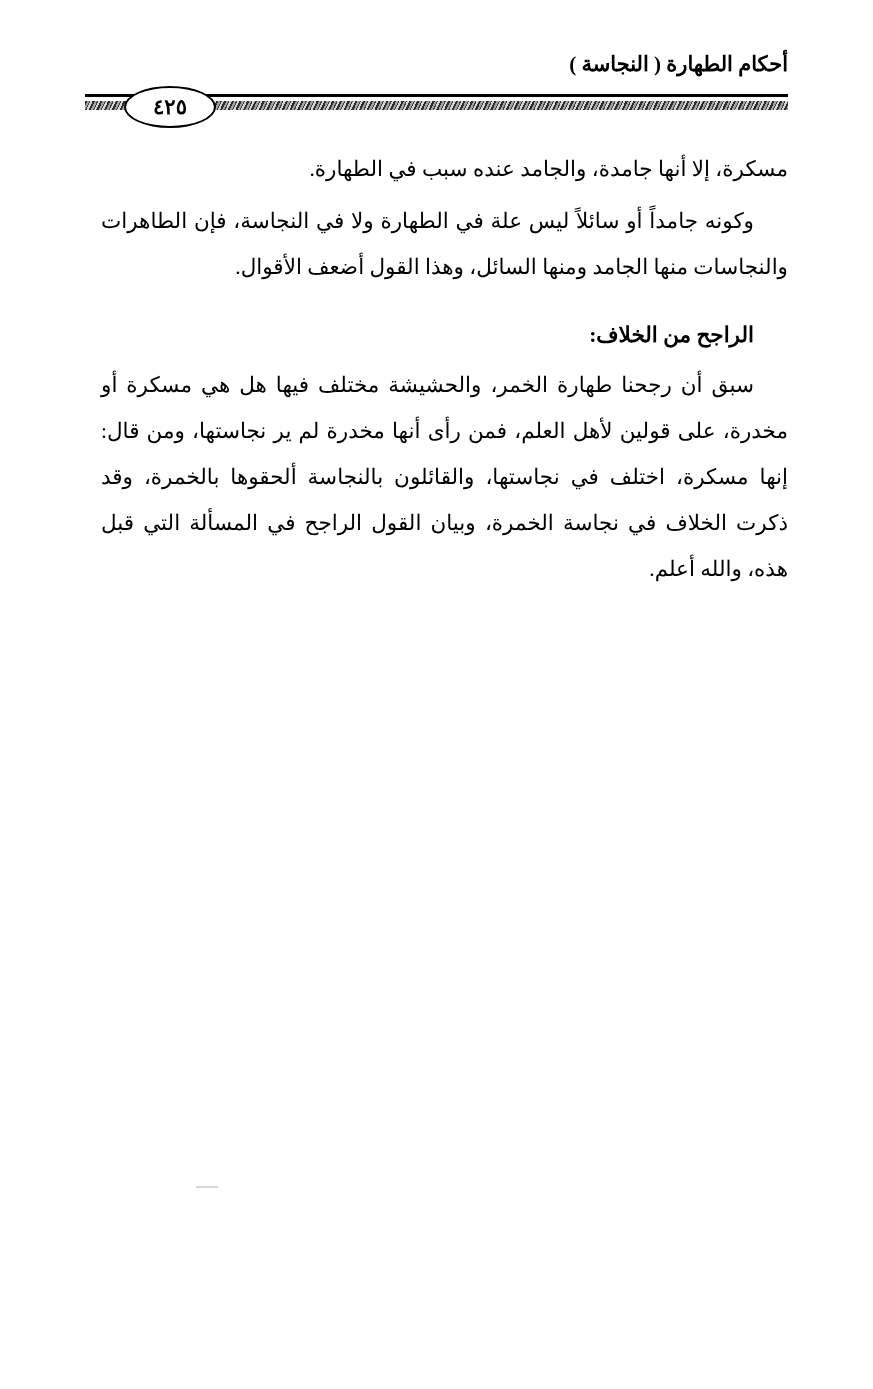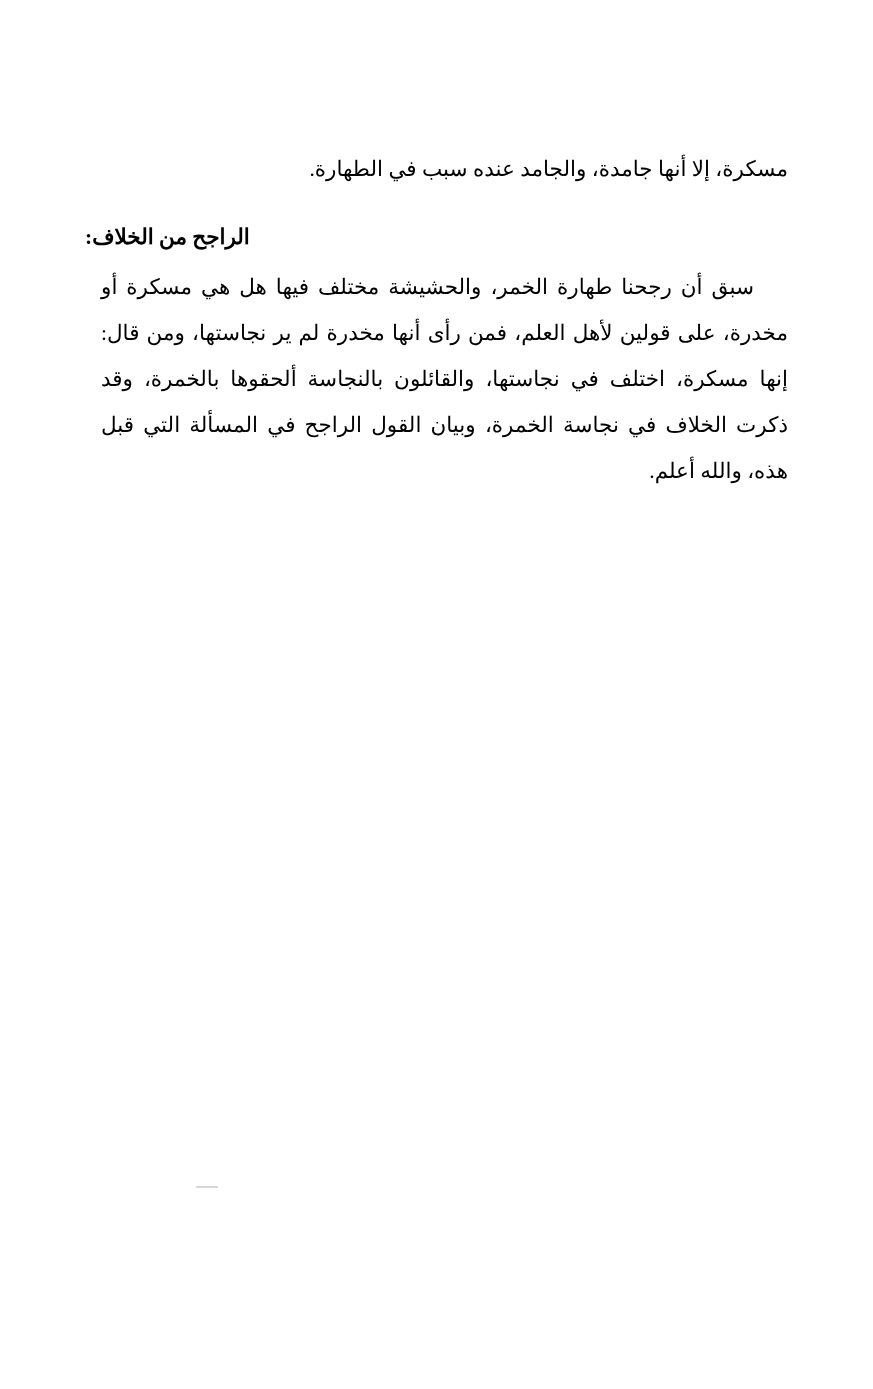--- a/index.html
+++ b/index.html
@@ -119,44 +119,54 @@
 
   p.para.indent {
     text-indent: 34px;
   }
 
   .heading {
     margin: 22px 0 4px 0;
     font-size: 21.5px;
     font-weight: bold;
     line-height: 46px;
-    text-align: left;
+    text-align: right;
     padding-right: 34px;
   }
 
   
   .faint-mark {
     position: absolute;
     top: 1186px;
     right: 655px;
     width: 22px;
     height: 2px;
     background: #d7d7d7;
   }
 </style>
 </head>
 <body>
 
 <div class="page">
 
+  <div class="header">
+    <div class="header-title">أحكام الطهارة ( النجاسة )</div>
+
+    <div class="rule-wrap">
+      <div class="rule-top"></div>
+      <div class="rule-bottom"></div>
+      <div class="page-number">٤٢٥</div>
+    </div>
+  </div>
 
   <div class="content">
 
     <p class="para">مسكرة، إلا أنها جامدة، والجامد عنده سبب في الطهارة.</p>
 
+    <p class="para indent">وكونه جامداً أو سائلاً ليس علة في الطهارة ولا في النجاسة، فإن الطاهرات والنجاسات منها الجامد ومنها السائل، وهذا القول أضعف الأقوال.</p>
 
     <p class="heading">الراجح من الخلاف:</p>
 
     <p class="para indent">سبق أن رجحنا طهارة الخمر، والحشيشة مختلف فيها هل هي مسكرة أو مخدرة، على قولين لأهل العلم، فمن رأى أنها مخدرة لم ير نجاستها، ومن قال: إنها مسكرة، اختلف في نجاستها، والقائلون بالنجاسة ألحقوها بالخمرة، وقد ذكرت الخلاف في نجاسة الخمرة، وبيان القول الراجح في المسألة التي قبل هذه، والله أعلم.</p>
 
   </div>
 
   <div class="faint-mark"></div>
 
 </div>

